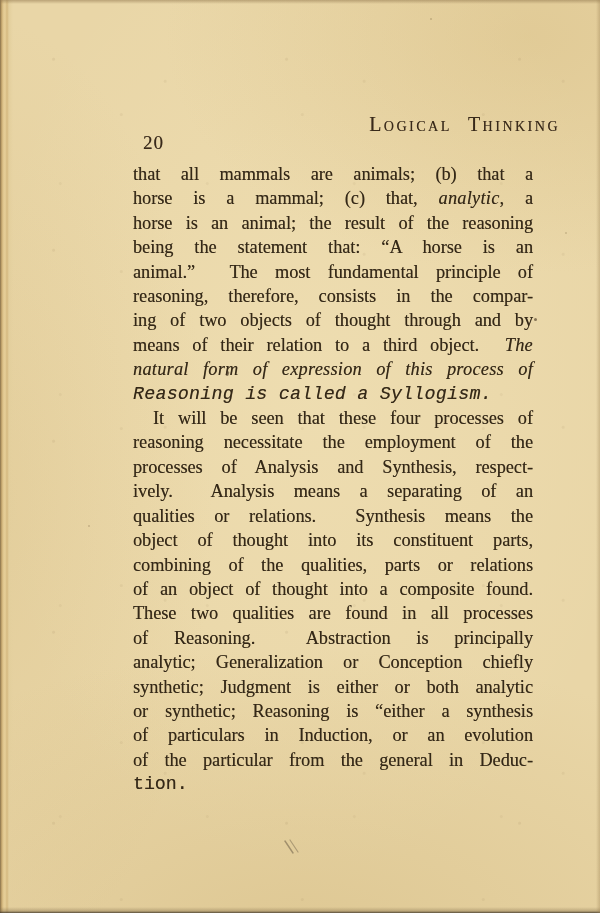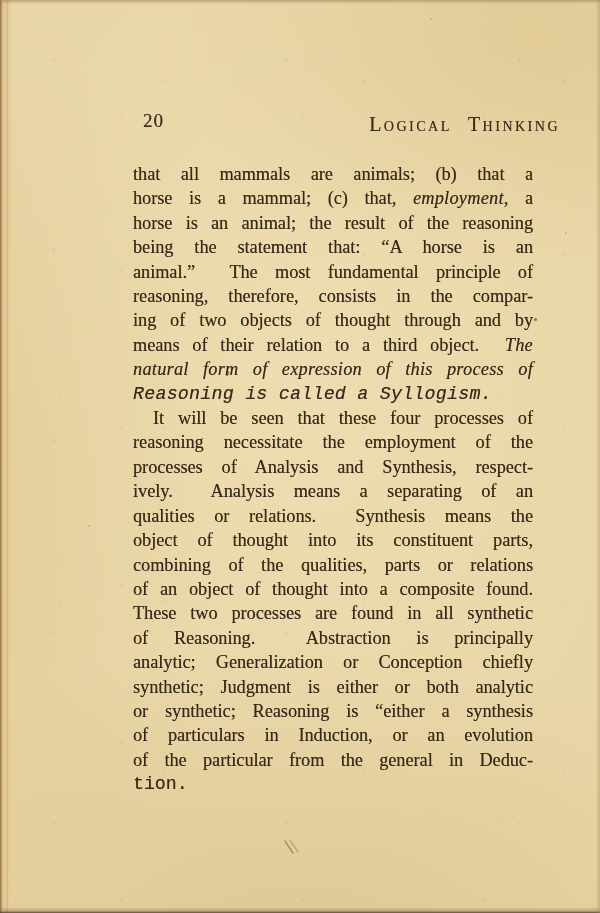--- a/index.html
+++ b/index.html
@@ -34,21 +34,21 @@
   }
   .edge-bottom {
     position:absolute; bottom:0; left:0; right:0; height:6px; pointer-events:none;
     background:linear-gradient(0deg, rgba(64,55,41,0.85) 0px, rgba(130,110,75,0.40) 2px, rgba(130,110,75,0) 6px);
   }
   .edge-right {
     position:absolute; right:0; top:0; bottom:0; width:4px; pointer-events:none;
     background:linear-gradient(270deg, rgba(158,132,86,0.40), rgba(158,132,86,0));
   }
   .page-number {
-    position:absolute; left:143px; top:110px;
+    position:absolute; left:143px; top:132px;
     font-size:19px; color:#38291a; letter-spacing:1px;
     text-shadow:0.2px 0.2px 0 rgba(56,41,26,0.5);
   }
   .running-title {
     position:absolute; left:160px; top:113px; width:400px; text-align:right;
     font-variant:small-caps; font-size:20px; letter-spacing:2.5px; word-spacing:9px;
     color:#38291a; text-shadow:0.2px 0.2px 0 rgba(56,41,26,0.5);
   }
   .body-text {
     position:absolute; left:133px; top:162px; width:400px;
@@ -73,38 +73,38 @@
 <body>
 
 <div class="page">
   <div class="grain"></div>
 
   <div class="page-number">20</div>
   <div class="running-title">Logical Thinking</div>
 
   <div class="body-text">
       <div class="line">that all mammals are animals; (b) that a</div>
-      <div class="line">horse is a mammal; (c) that, <i>employment</i>, a</div>
+      <div class="line">horse is a mammal; (c) that, <i>analytic</i>, a</div>
       <div class="line">horse is an animal; the result of the reasoning</div>
       <div class="line">being the statement that: “A horse is an</div>
       <div class="line">animal.”&nbsp; The most fundamental principle of</div>
       <div class="line">reasoning, therefore, consists in the compar-</div>
       <div class="line">ing of two objects of thought through and by</div>
       <div class="line">means of their relation to a third object.&nbsp; <i>The</i></div>
       <div class="line"><i>natural form of expression of this process of</i></div>
       <div class="line para-end"><i>Reasoning is called a Syllogism.</i></div>
       <div class="line indent">It will be seen that these four processes of</div>
       <div class="line">reasoning necessitate the employment of the</div>
       <div class="line">processes of Analysis and Synthesis, respect-</div>
       <div class="line">ively.&nbsp; Analysis means a separating of an</div>
       <div class="line">qualities or relations.&nbsp; Synthesis means the</div>
       <div class="line">object of thought into its constituent parts,</div>
       <div class="line">combining of the qualities, parts or relations</div>
       <div class="line">of an object of thought into a composite found.</div>
-      <div class="line">These two processes are found in all synthetic</div>
+      <div class="line">These two qualities are found in all processes</div>
       <div class="line">of Reasoning.&nbsp; Abstraction is principally</div>
       <div class="line">analytic; Generalization or Conception chiefly</div>
       <div class="line">synthetic; Judgment is either or both analytic</div>
       <div class="line">or synthetic; Reasoning is “either a synthesis</div>
       <div class="line">of particulars in Induction, or an evolution</div>
       <div class="line">of the particular from the general in Deduc-</div>
       <div class="line para-end">tion.</div>
     </div>
 
   <div class="pencil-mark">

